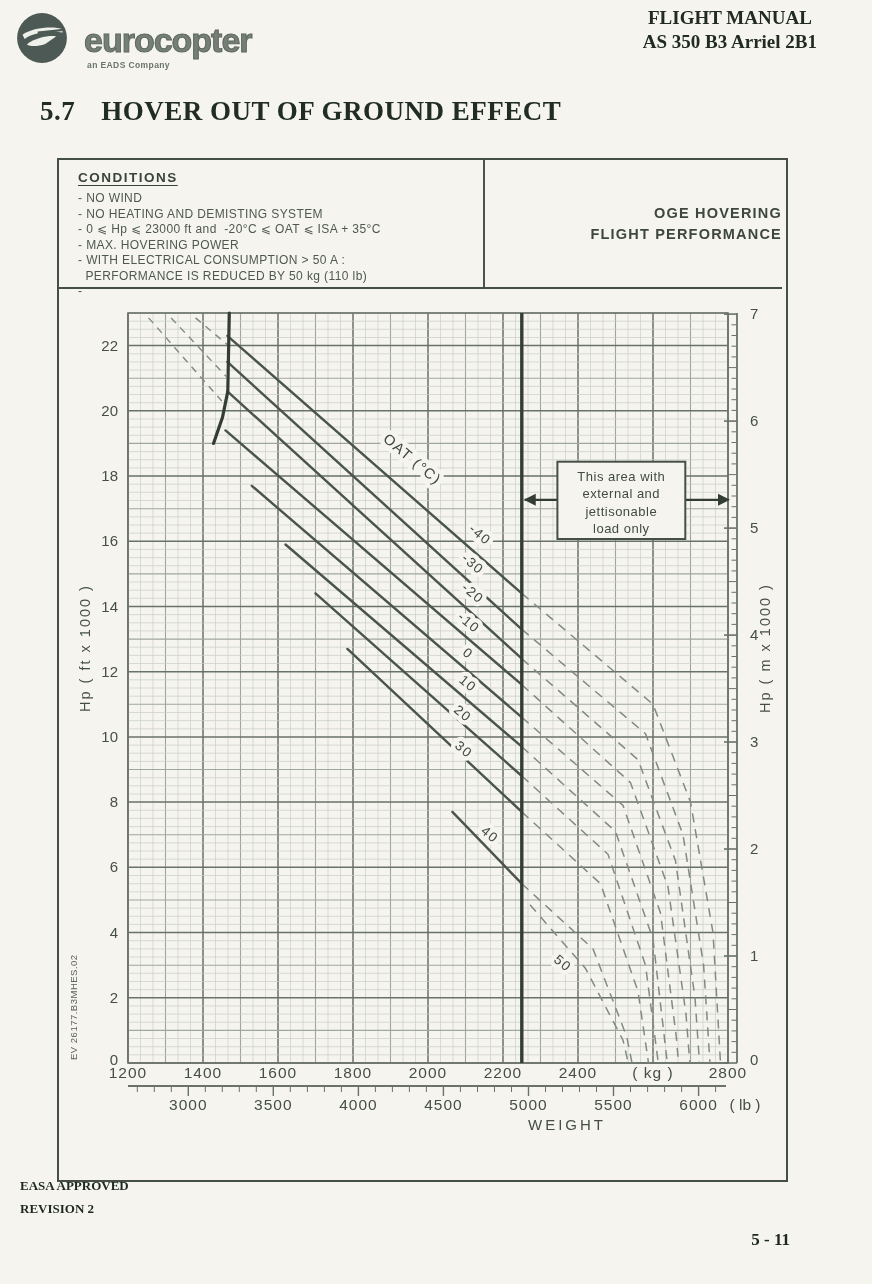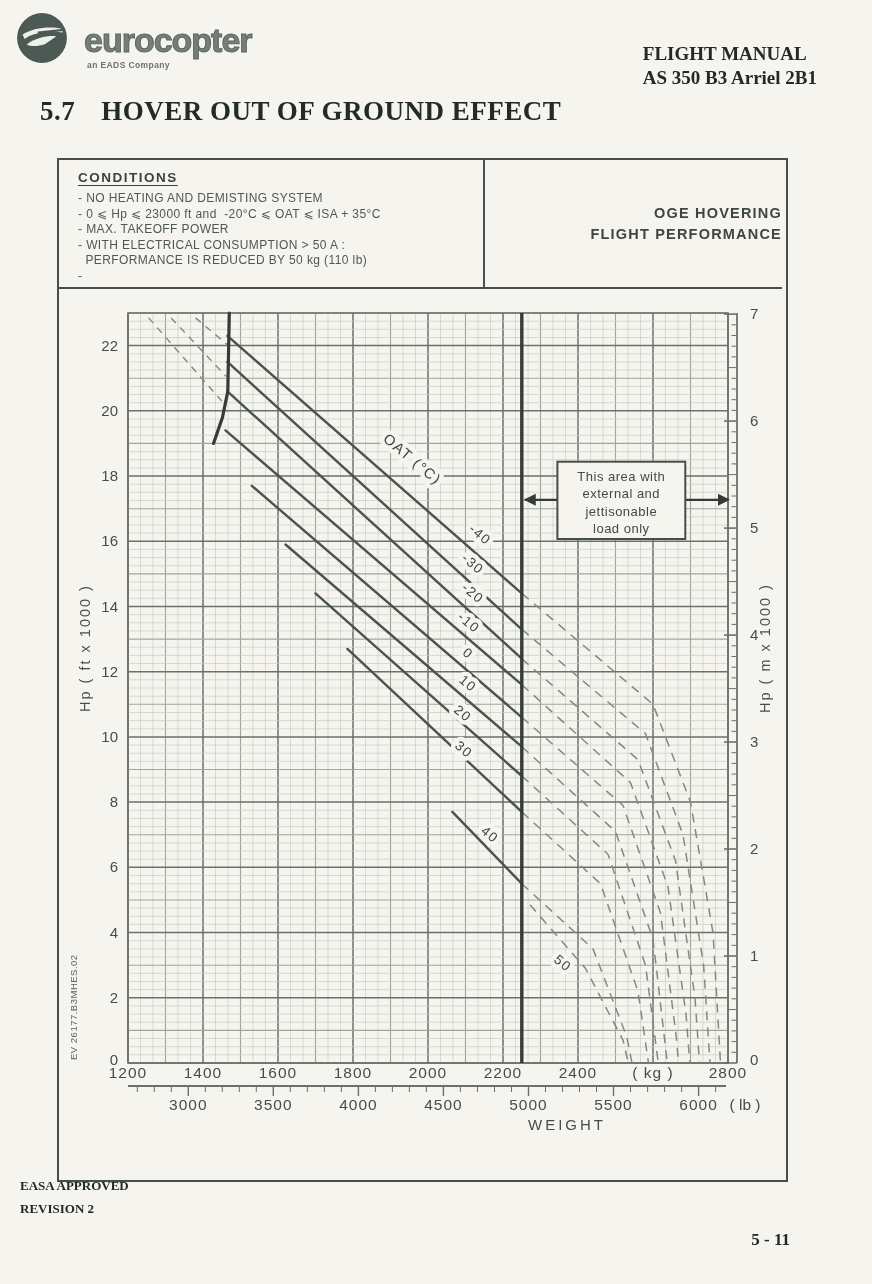--- a/index.html
+++ b/index.html
@@ -5,22 +5,22 @@
   html,body{margin:0;padding:0;background:#e8e8e4;}
   #page{position:relative;width:872px;height:1284px;background:#f5f4ef;overflow:hidden;
         font-family:"Liberation Sans","DejaVu Sans",sans-serif;color:#454f48;}
   .serif{font-family:"Liberation Serif","DejaVu Serif",serif;}
   
   #logo{position:absolute;left:16px;top:10px;width:300px;height:60px;}
   #logo svg{position:absolute;left:0;top:2px;}
   #brand{position:absolute;left:68px;top:11px;font-size:34px;font-weight:700;letter-spacing:-1px;
          color:#757e77;-webkit-text-stroke:1px #5d665f;}
   #brand-sub{position:absolute;left:71px;top:50px;font-size:8.5px;letter-spacing:.4px;color:#6a736d;font-weight:bold;}
-  #manual-ref{position:absolute;top:6px;right:55px;text-align:left;font-weight:700;font-size:19px;
-              line-height:24px;color:#212b24;margin-top:36px;}
+  #manual-ref{position:absolute;top:6px;right:55px;text-align:center;font-weight:700;font-size:19px;
+              line-height:24px;color:#212b24;}
   
   #section-title{position:absolute;left:40px;top:96px;font-weight:700;font-size:27px;color:#202c24;letter-spacing:.5px;}
   #section-title .num{margin-right:26px;}
   
   #fig-box{position:absolute;left:57px;top:158px;width:727px;height:1020px;border:2.5px solid #454f47;}
   #hdr-divider{position:absolute;left:483px;top:160px;height:127px;border-left:2px solid #4a544c;}
   #hdr-rule{position:absolute;left:59px;top:287px;width:723px;border-top:2.5px solid #454f47;}
   #conditions{position:absolute;left:78px;top:170px;width:400px;}
   #conditions .hd{font-size:13.5px;font-weight:700;letter-spacing:1.5px;color:#39433c;
                   text-decoration:underline;text-underline-offset:3px;margin-bottom:6px;}
@@ -58,23 +58,24 @@
     <div>AS 350 B3 Arriel 2B1</div>
   </div>
 
   <div id="section-title" class="serif">
     <span class="num">5.7</span><span>HOVER OUT OF GROUND EFFECT</span>
   </div>
 
   <div id="fig-box"></div>
   <div id="conditions">
     <div class="hd">CONDITIONS</div>
+    <div class="it">- NO WIND</div>
     <div class="it">- NO HEATING AND DEMISTING SYSTEM</div>
     <div class="it">- 0 ⩽ Hp ⩽ 23000 ft and  -20°C ⩽ OAT ⩽ ISA + 35°C</div>
-    <div class="it">- MAX. TAKEOFF POWER</div>
+    <div class="it">- MAX. HOVERING POWER</div>
     <div class="it">- WITH ELECTRICAL CONSUMPTION &gt; 50 A :</div>
     <div class="it">  PERFORMANCE IS REDUCED BY 50 kg (110 lb)</div>
     <div class="it">-</div>
   </div>
   <div id="hdr-divider"></div>
   <div id="perf-box">
     <div>OGE HOVERING</div>
     <div>FLIGHT PERFORMANCE</div>
   </div>
   <div id="hdr-rule"></div>

